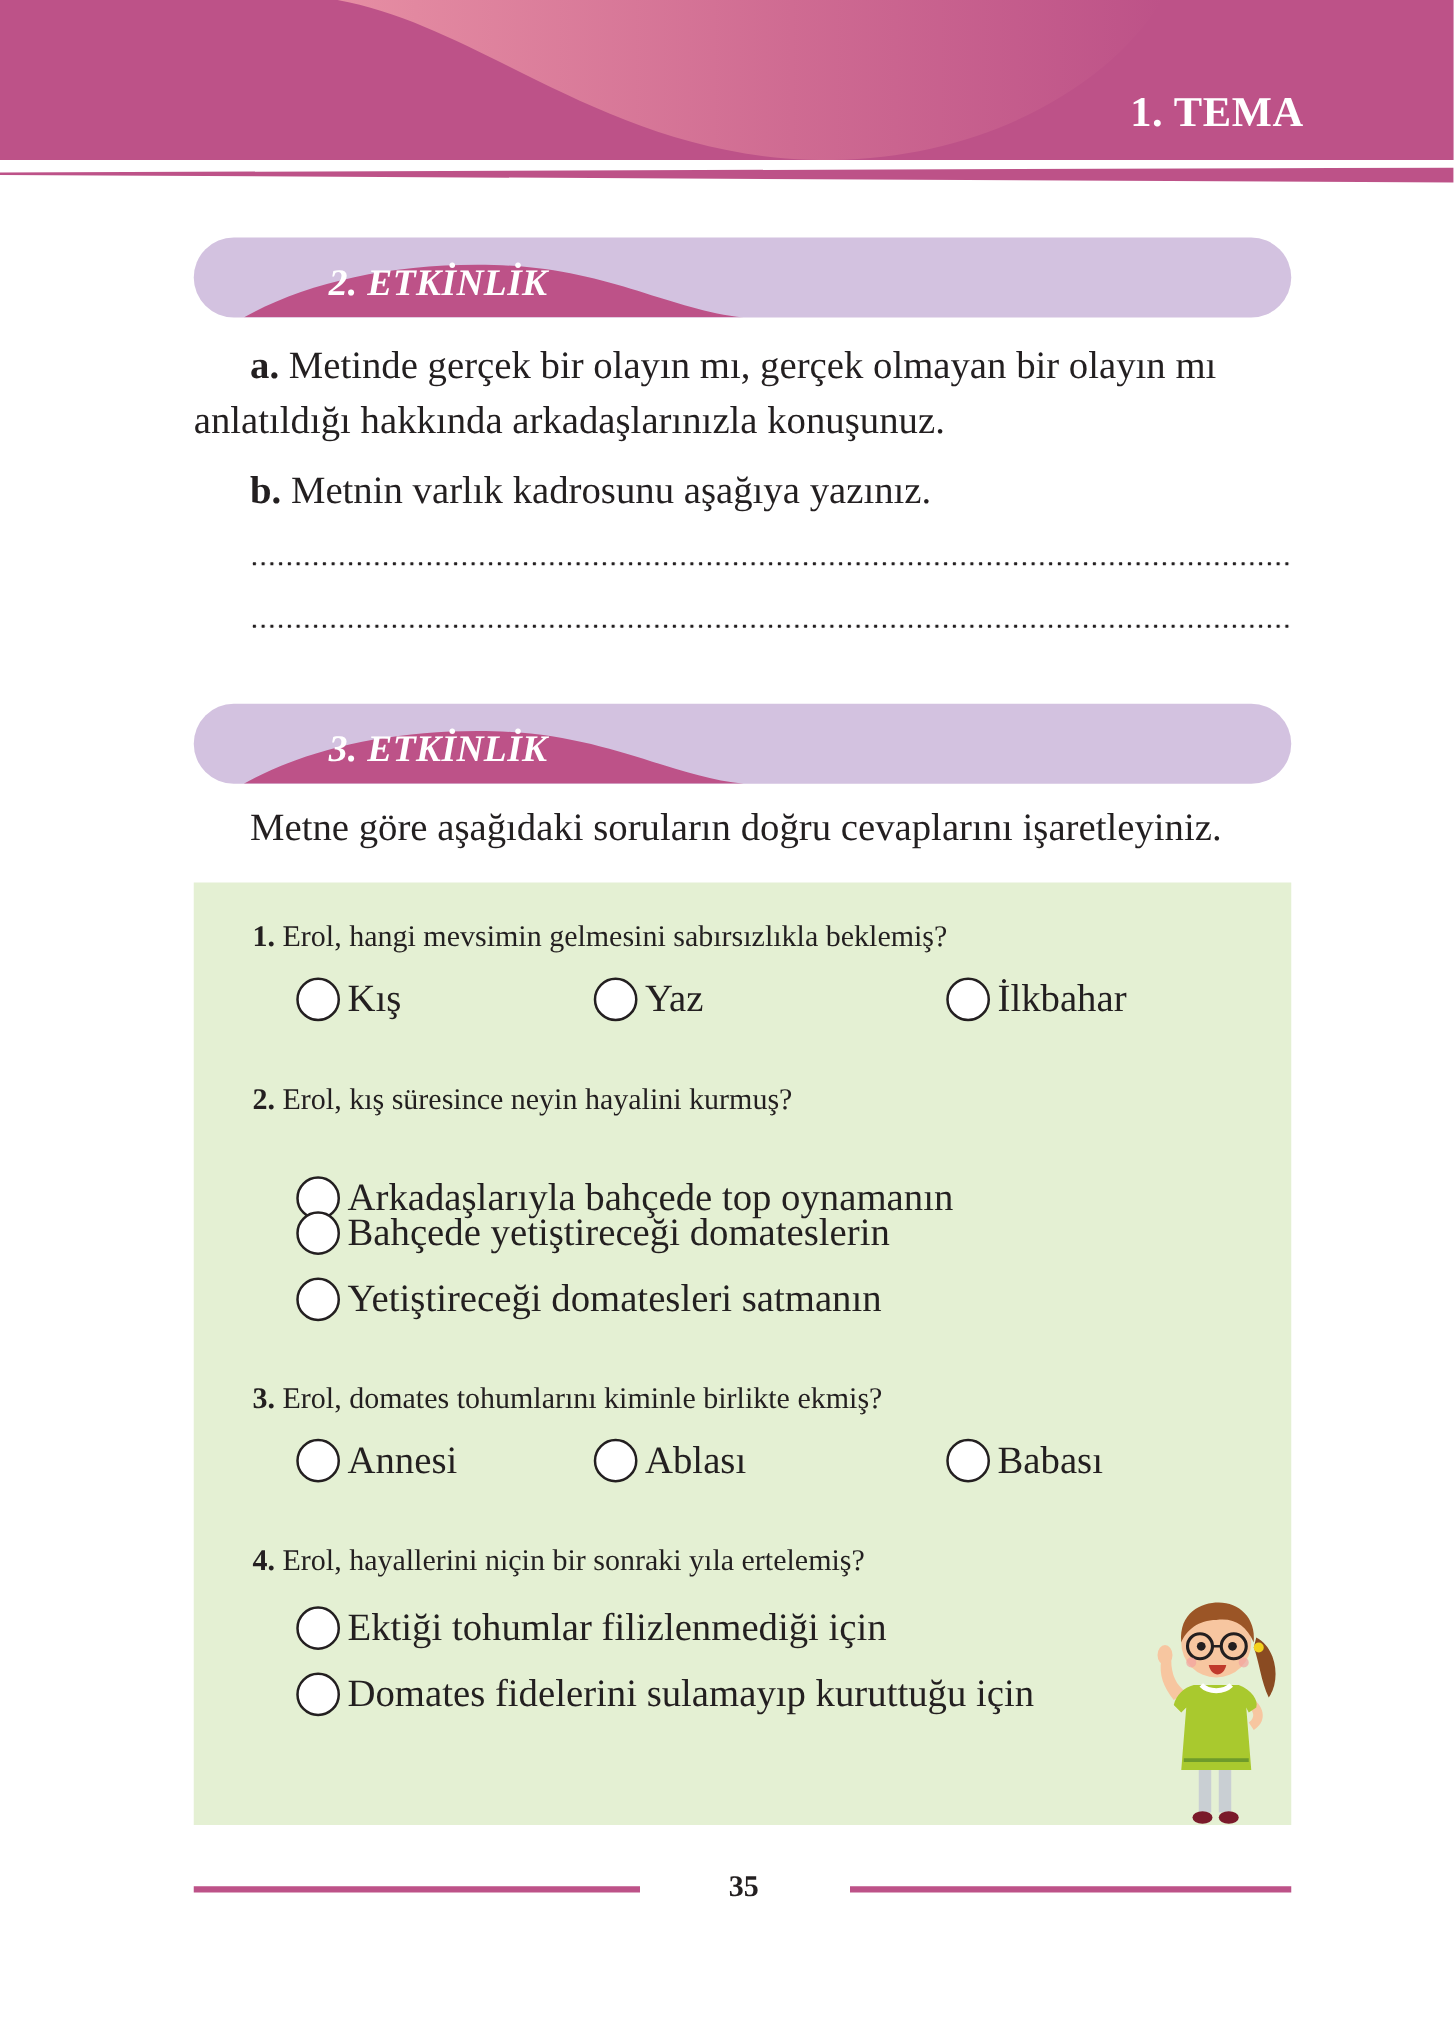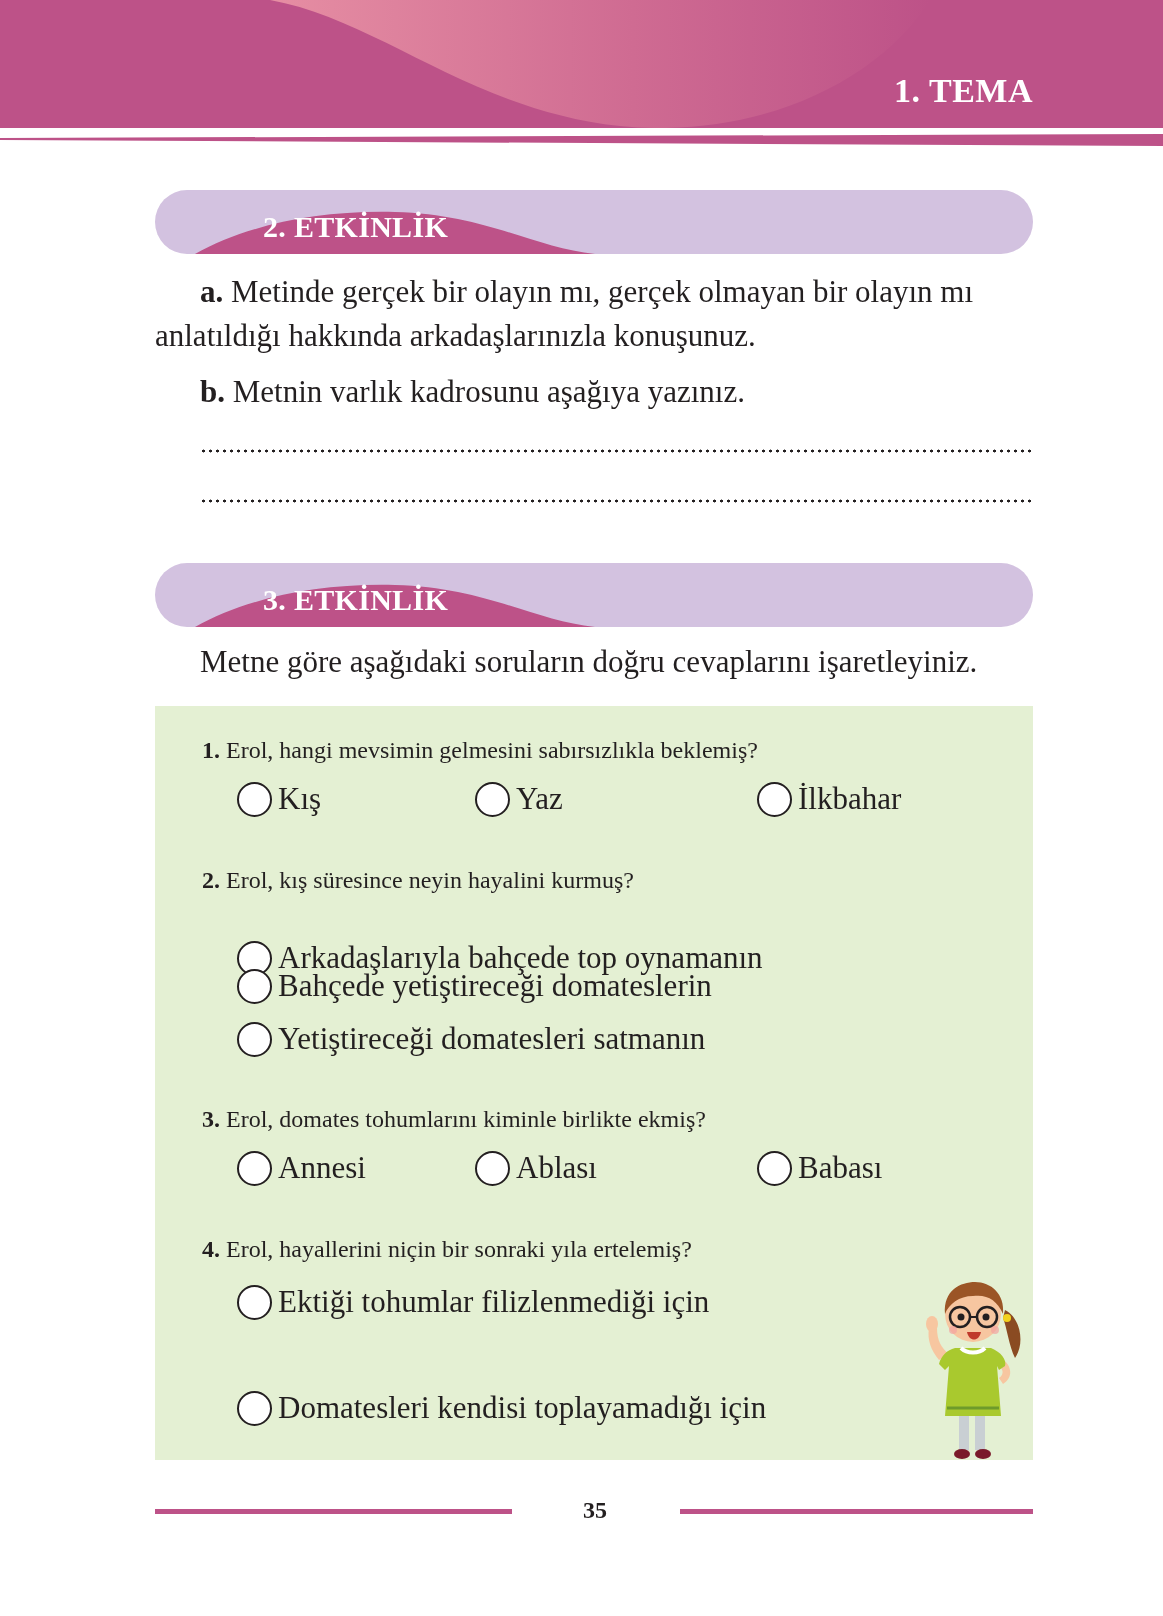--- a/index.html
+++ b/index.html
@@ -6,29 +6,29 @@
   html, body { width: 1163px; height: 1616px; background: #ffffff; overflow: hidden; }
   body { position: relative; font-family: "Liberation Serif", "DejaVu Serif", serif; color: #231f20; }
 
   
   .header-band {
     position: absolute; left: 0; top: 0; width: 1163px; height: 128px;
     background: #bd5288; overflow: hidden;
   }
   .header-band svg { position: absolute; left: 0; top: 0; }
   .header-title {
-    position: absolute; right: 130px; top: 72px;
+    position: absolute; right: 120px; top: 72px;
     color: #ffffff; font-weight: bold; font-size: 34px; letter-spacing: 0.5px; text-align: right;
   }
   .header-stripe { position: absolute; left: 0; top: 134px; width: 1163px; height: 16px; }
 
   
   .banner {
     position: absolute; left: 155px; width: 878px; height: 64px;
-    background: #d3c2e0; border-radius: 32px; overflow: hidden;
+    background: #d3c2e0; border-radius: 32px; overflow: hidden; font-style: italic;
   }
   .banner svg { position: absolute; left: 0; top: 0; }
   .banner-label {
     position: absolute; left: 108px; top: 20px;
     color: #ffffff; font-weight: bold; font-size: 30px; letter-spacing: 0.3px;
   }
 
   
   .para {
     position: absolute; font-size: 31px; line-height: 44px; color: #231f20;
@@ -166,23 +166,23 @@
   </div>
 
   <div class="q" style="top:523px;">
     <b>4.</b>
     <span>Erol, hayallerini niçin bir sonraki yıla ertelemiş?</span>
   </div>
   <div class="opt" style="left:82px; top:576px;">
     <span class="radio"></span>
     <span>Ektiği tohumlar filizlenmediği için</span>
   </div>
-  <div class="opt" style="left:82px; top:682px;">
-    <span class="radio"></span>
-    <span>Domatesleri kendisi toplayamadığı için</span>
+  <div class="opt" style="left:82px; top:629px;">
+    <span class="radio"></span>
+    <span>Domates fidelerini sulamayıp kuruttuğu için</span>
   </div>
 
   <svg class="girl" viewBox="0 0 110 200">
 
     <path d="M88 48 C 104 56, 108 82, 98 96 C 92 84, 90 66, 86 56 Z" fill="#8a4b22"></path>
     <circle cx="90" cy="56" r="4" fill="#f3d21c"></circle>
 
     <path d="M22 98 C 14 88, 10 78, 12 66 L 20 66 C 20 78, 24 86, 32 92 Z" fill="#f7c6a0"></path>
     <ellipse cx="15" cy="62" rx="6" ry="8" fill="#f7c6a0"></ellipse>
 

